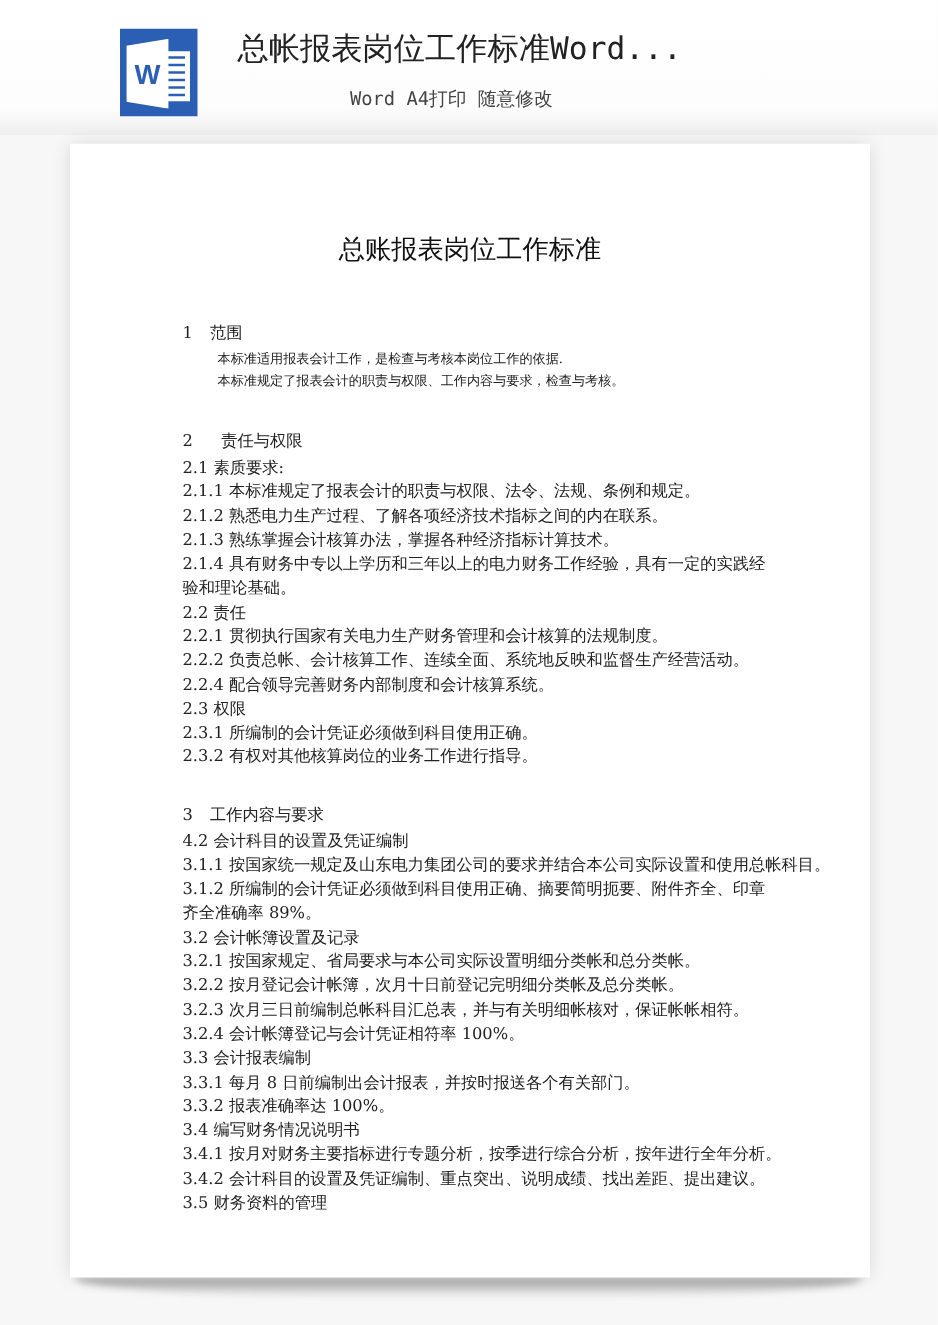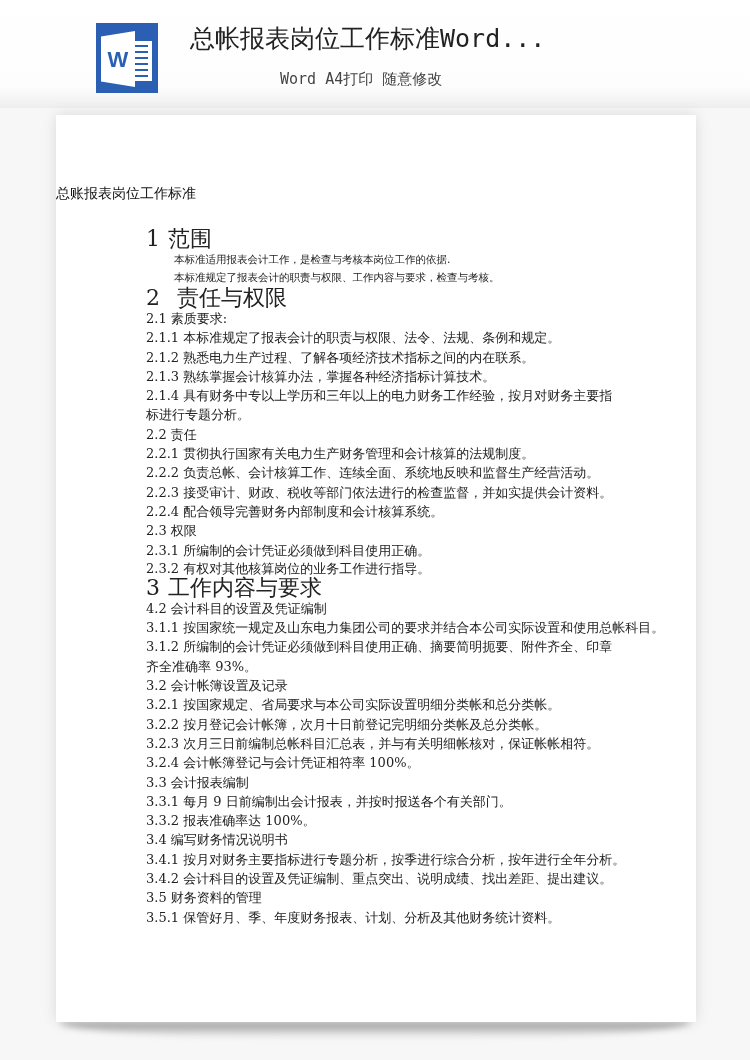--- a/index.html
+++ b/index.html
@@ -46,29 +46,29 @@
       position: absolute; left: 60px; top: 1022px; width: 630px; height: 16px;
       background: linear-gradient(#9d9d9d, rgba(200,200,200,0));
       filter: blur(3px); border-radius: 0 0 40% 40% / 0 0 100% 100%;
     }
     .page {
       position: absolute; left: 56px; top: 115px; width: 640px; height: 907px;
       background: #ffffff;
       box-shadow: 0 0 14px rgba(0,0,0,0.12);
     }
     .doc-title {
-      position: absolute; left: 0; top: 70px; width: 640px; 
-      font-family: "DejaVu Serif", serif; font-size: 14px; color: #111;
+      position: absolute; left: 0; top: 70px; width: 640px; text-align: center;
+      font-family: "DejaVu Serif", serif; font-size: 21px; color: #111;
     }
     .doc-body {
       position: absolute; left: 90px; top: 113px; width: 470px;
       font-family: "DejaVu Serif", serif; color: #222;
     }
     .h1 {
-      font-size: 22px; height: 22px; line-height: 22px; white-space: nowrap;
+      font-size: 13px; height: 22px; line-height: 22px; white-space: nowrap; margin-top: 28px;
     }
     .h1 .num { display: inline-block; width: 22px; }
     .h1.wide .num { width: 31px; }
     .para {
       font-size: 10.5px; line-height: 19px; padding-left: 28px; white-space: nowrap;
     }
     .line {
       font-size: 13px; line-height: 19.3px; white-space: nowrap;
     }
     .line.wrap { white-space: normal; width: 470px; }
@@ -105,43 +105,41 @@
     <div class="para" style="line-height:18px">本标准适用报表会计工作，是检查与考核本岗位工作的依据.</div>
     <div class="para">本标准规定了报表会计的职责与权限、工作内容与要求，检查与考核。</div>
 
     <div class="h1 wide">
       <span class="num">2</span><span>责任与权限</span>
     </div>
     <div class="line">2.1 素质要求:</div>
     <div class="line">2.1.1 本标准规定了报表会计的职责与权限、法令、法规、条例和规定。</div>
     <div class="line">2.1.2 熟悉电力生产过程、了解各项经济技术指标之间的内在联系。</div>
     <div class="line">2.1.3 熟练掌握会计核算办法，掌握各种经济指标计算技术。</div>
-    <div class="line wrap">2.1.4 具有财务中专以上学历和三年以上的电力财务工作经验，按月对财务主要指标进行专题分析。</div>
+    <div class="line wrap">2.1.4 具有财务中专以上学历和三年以上的电力财务工作经验，具有一定的实践经验和理论基础。</div>
     <div class="line">2.2 责任</div>
     <div class="line">2.2.1 贯彻执行国家有关电力生产财务管理和会计核算的法规制度。</div>
     <div class="line">2.2.2 负责总帐、会计核算工作、连续全面、系统地反映和监督生产经营活动。</div>
-    <div class="line">2.2.3 接受审计、财政、税收等部门依法进行的检查监督，并如实提供会计资料。</div>
     <div class="line">2.2.4 配合领导完善财务内部制度和会计核算系统。</div>
     <div class="line">2.3 权限</div>
     <div class="line">2.3.1 所编制的会计凭证必须做到科目使用正确。</div>
     <div class="line" style="line-height:17px">2.3.2 有权对其他核算岗位的业务工作进行指导。</div>
 
     <div class="h1">
       <span class="num">3</span><span>工作内容与要求</span>
     </div>
     <div class="line">4.2 会计科目的设置及凭证编制</div>
     <div class="line">3.1.1 按国家统一规定及山东电力集团公司的要求并结合本公司实际设置和使用总帐科目。</div>
-    <div class="line wrap">3.1.2 所编制的会计凭证必须做到科目使用正确、摘要简明扼要、附件齐全、印章齐全准确率 93%。</div>
+    <div class="line wrap">3.1.2 所编制的会计凭证必须做到科目使用正确、摘要简明扼要、附件齐全、印章齐全准确率 89%。</div>
     <div class="line">3.2 会计帐簿设置及记录</div>
     <div class="line">3.2.1 按国家规定、省局要求与本公司实际设置明细分类帐和总分类帐。</div>
     <div class="line">3.2.2 按月登记会计帐簿，次月十日前登记完明细分类帐及总分类帐。</div>
     <div class="line">3.2.3 次月三日前编制总帐科目汇总表，并与有关明细帐核对，保证帐帐相符。</div>
     <div class="line">3.2.4 会计帐簿登记与会计凭证相符率 100%。</div>
     <div class="line">3.3 会计报表编制</div>
-    <div class="line">3.3.1 每月 9 日前编制出会计报表，并按时报送各个有关部门。</div>
+    <div class="line">3.3.1 每月 8 日前编制出会计报表，并按时报送各个有关部门。</div>
     <div class="line">3.3.2 报表准确率达 100%。</div>
     <div class="line">3.4 编写财务情况说明书</div>
     <div class="line">3.4.1 按月对财务主要指标进行专题分析，按季进行综合分析，按年进行全年分析。</div>
     <div class="line">3.4.2 会计科目的设置及凭证编制、重点突出、说明成绩、找出差距、提出建议。</div>
     <div class="line">3.5 财务资料的管理</div>
-    <div class="line">3.5.1 保管好月、季、年度财务报表、计划、分析及其他财务统计资料。</div>
   </div>
 </div>
 
 </body></html>

